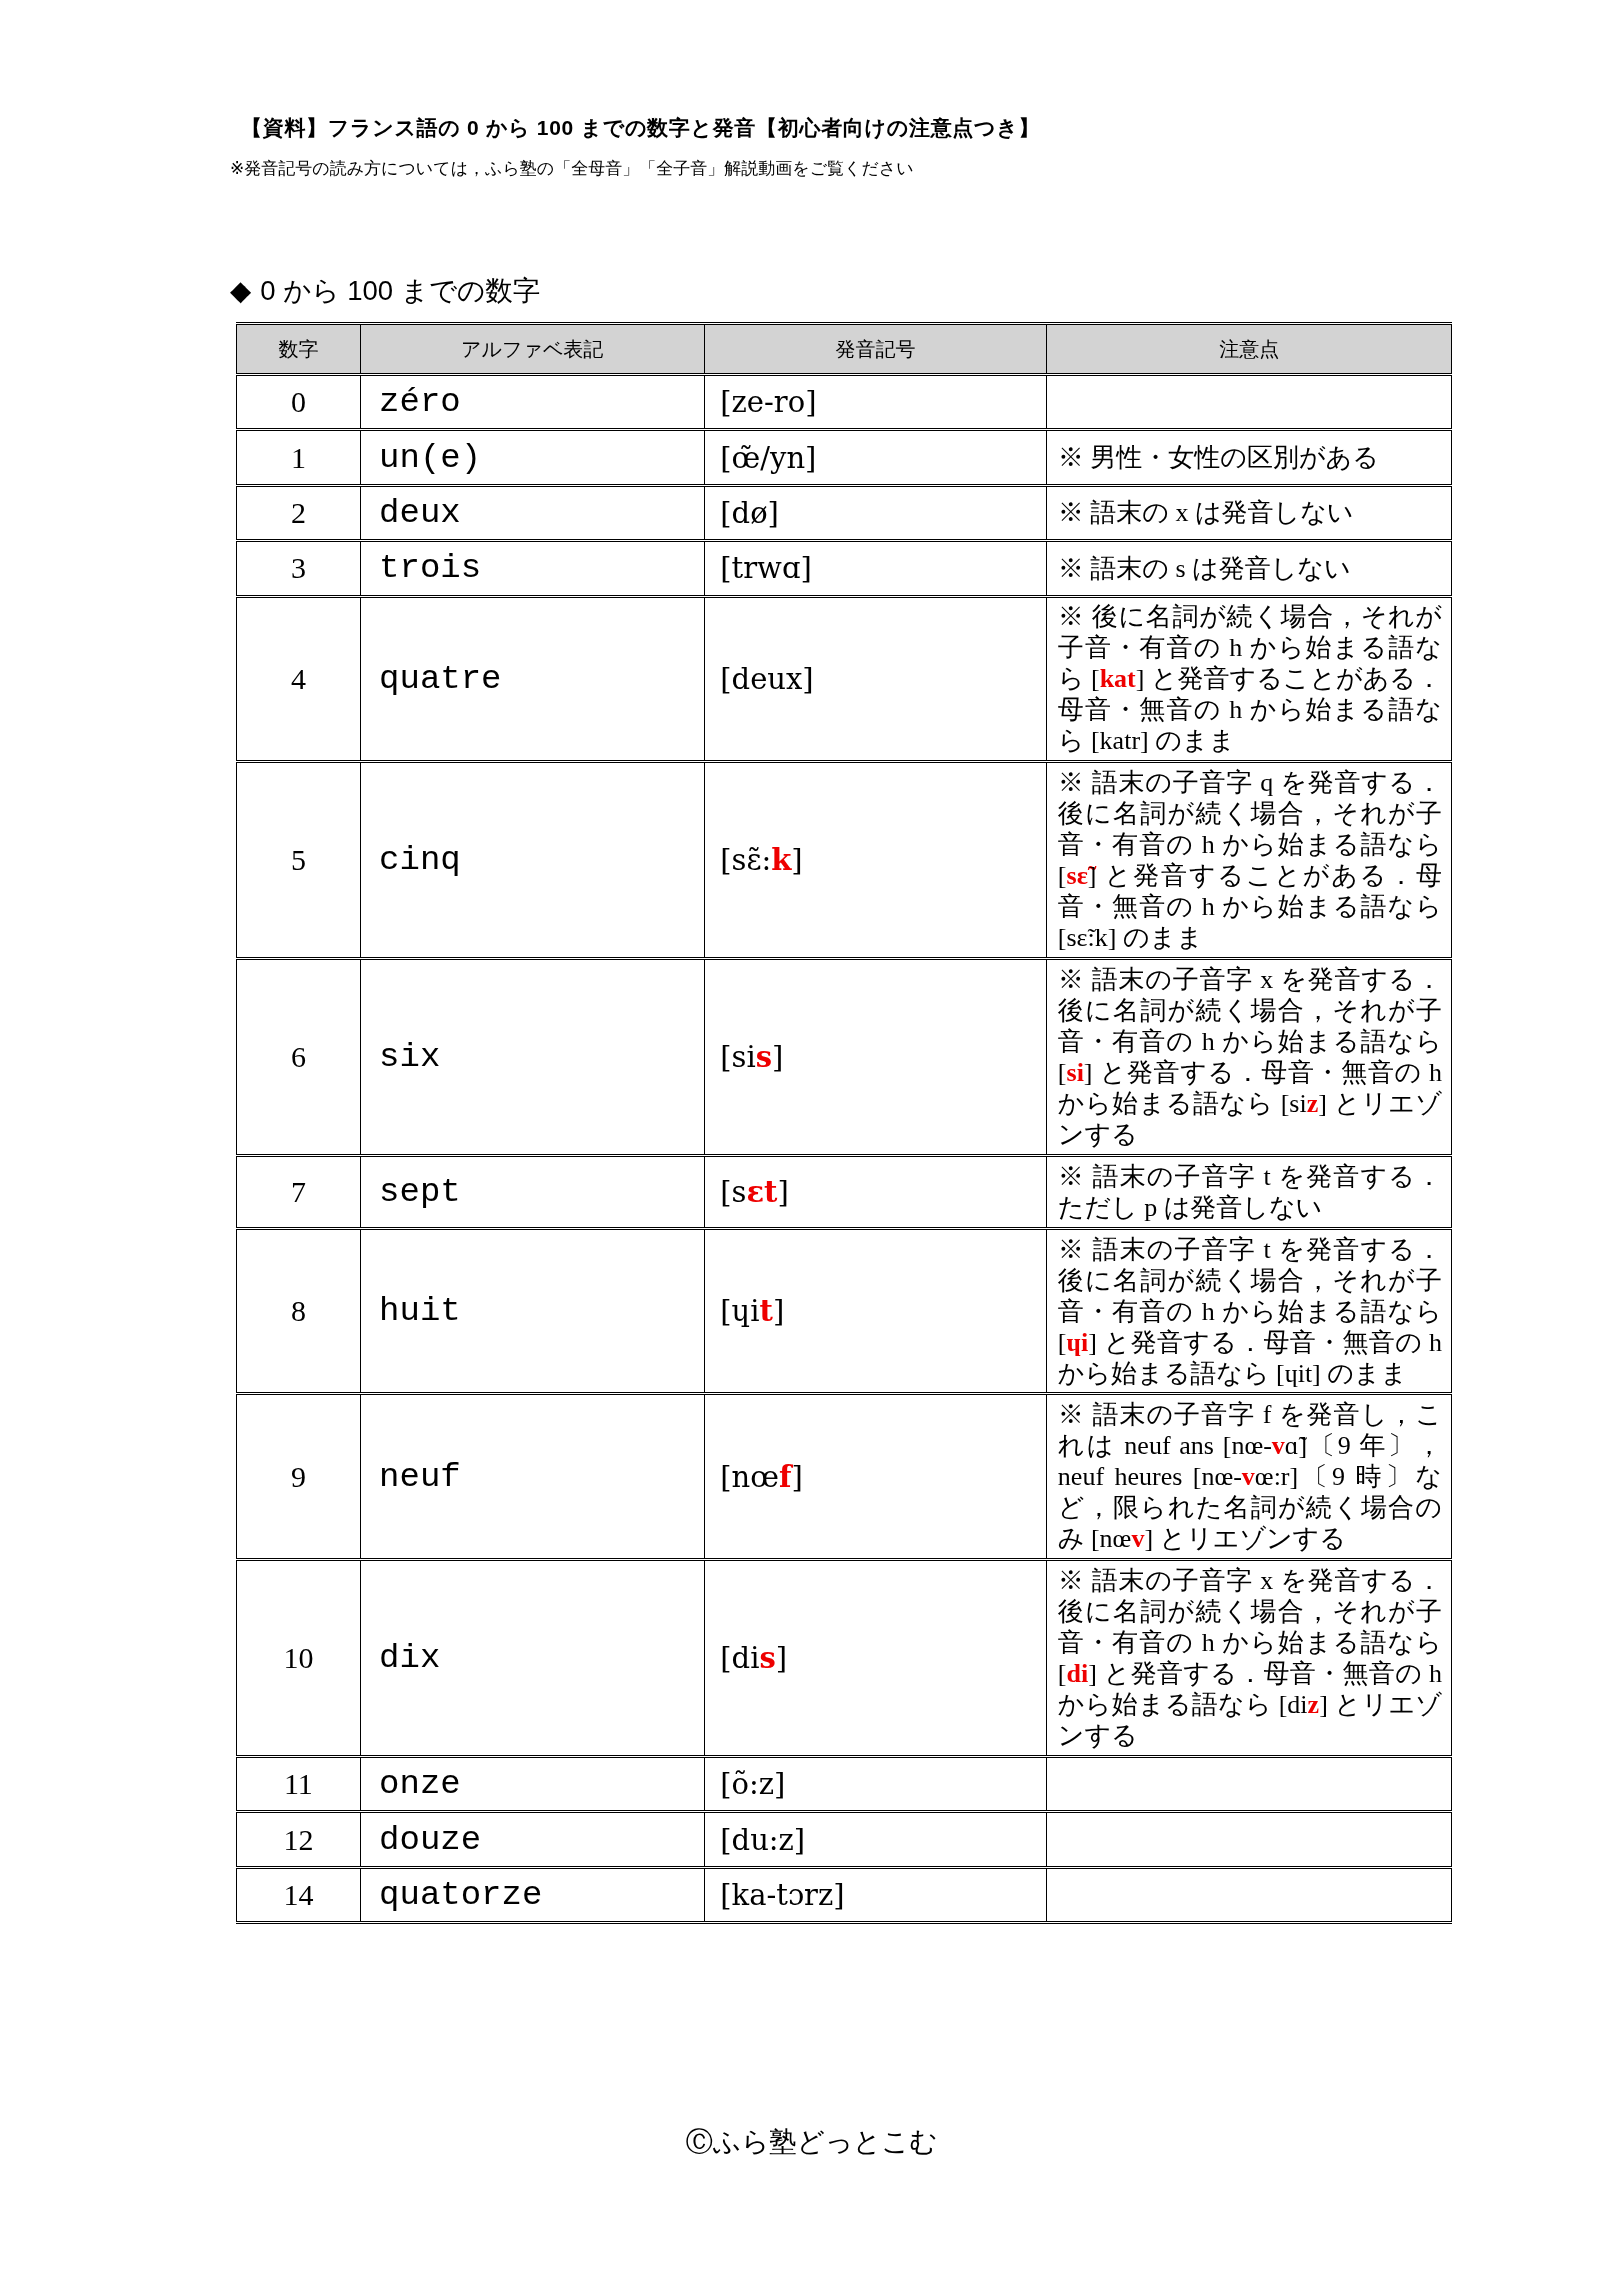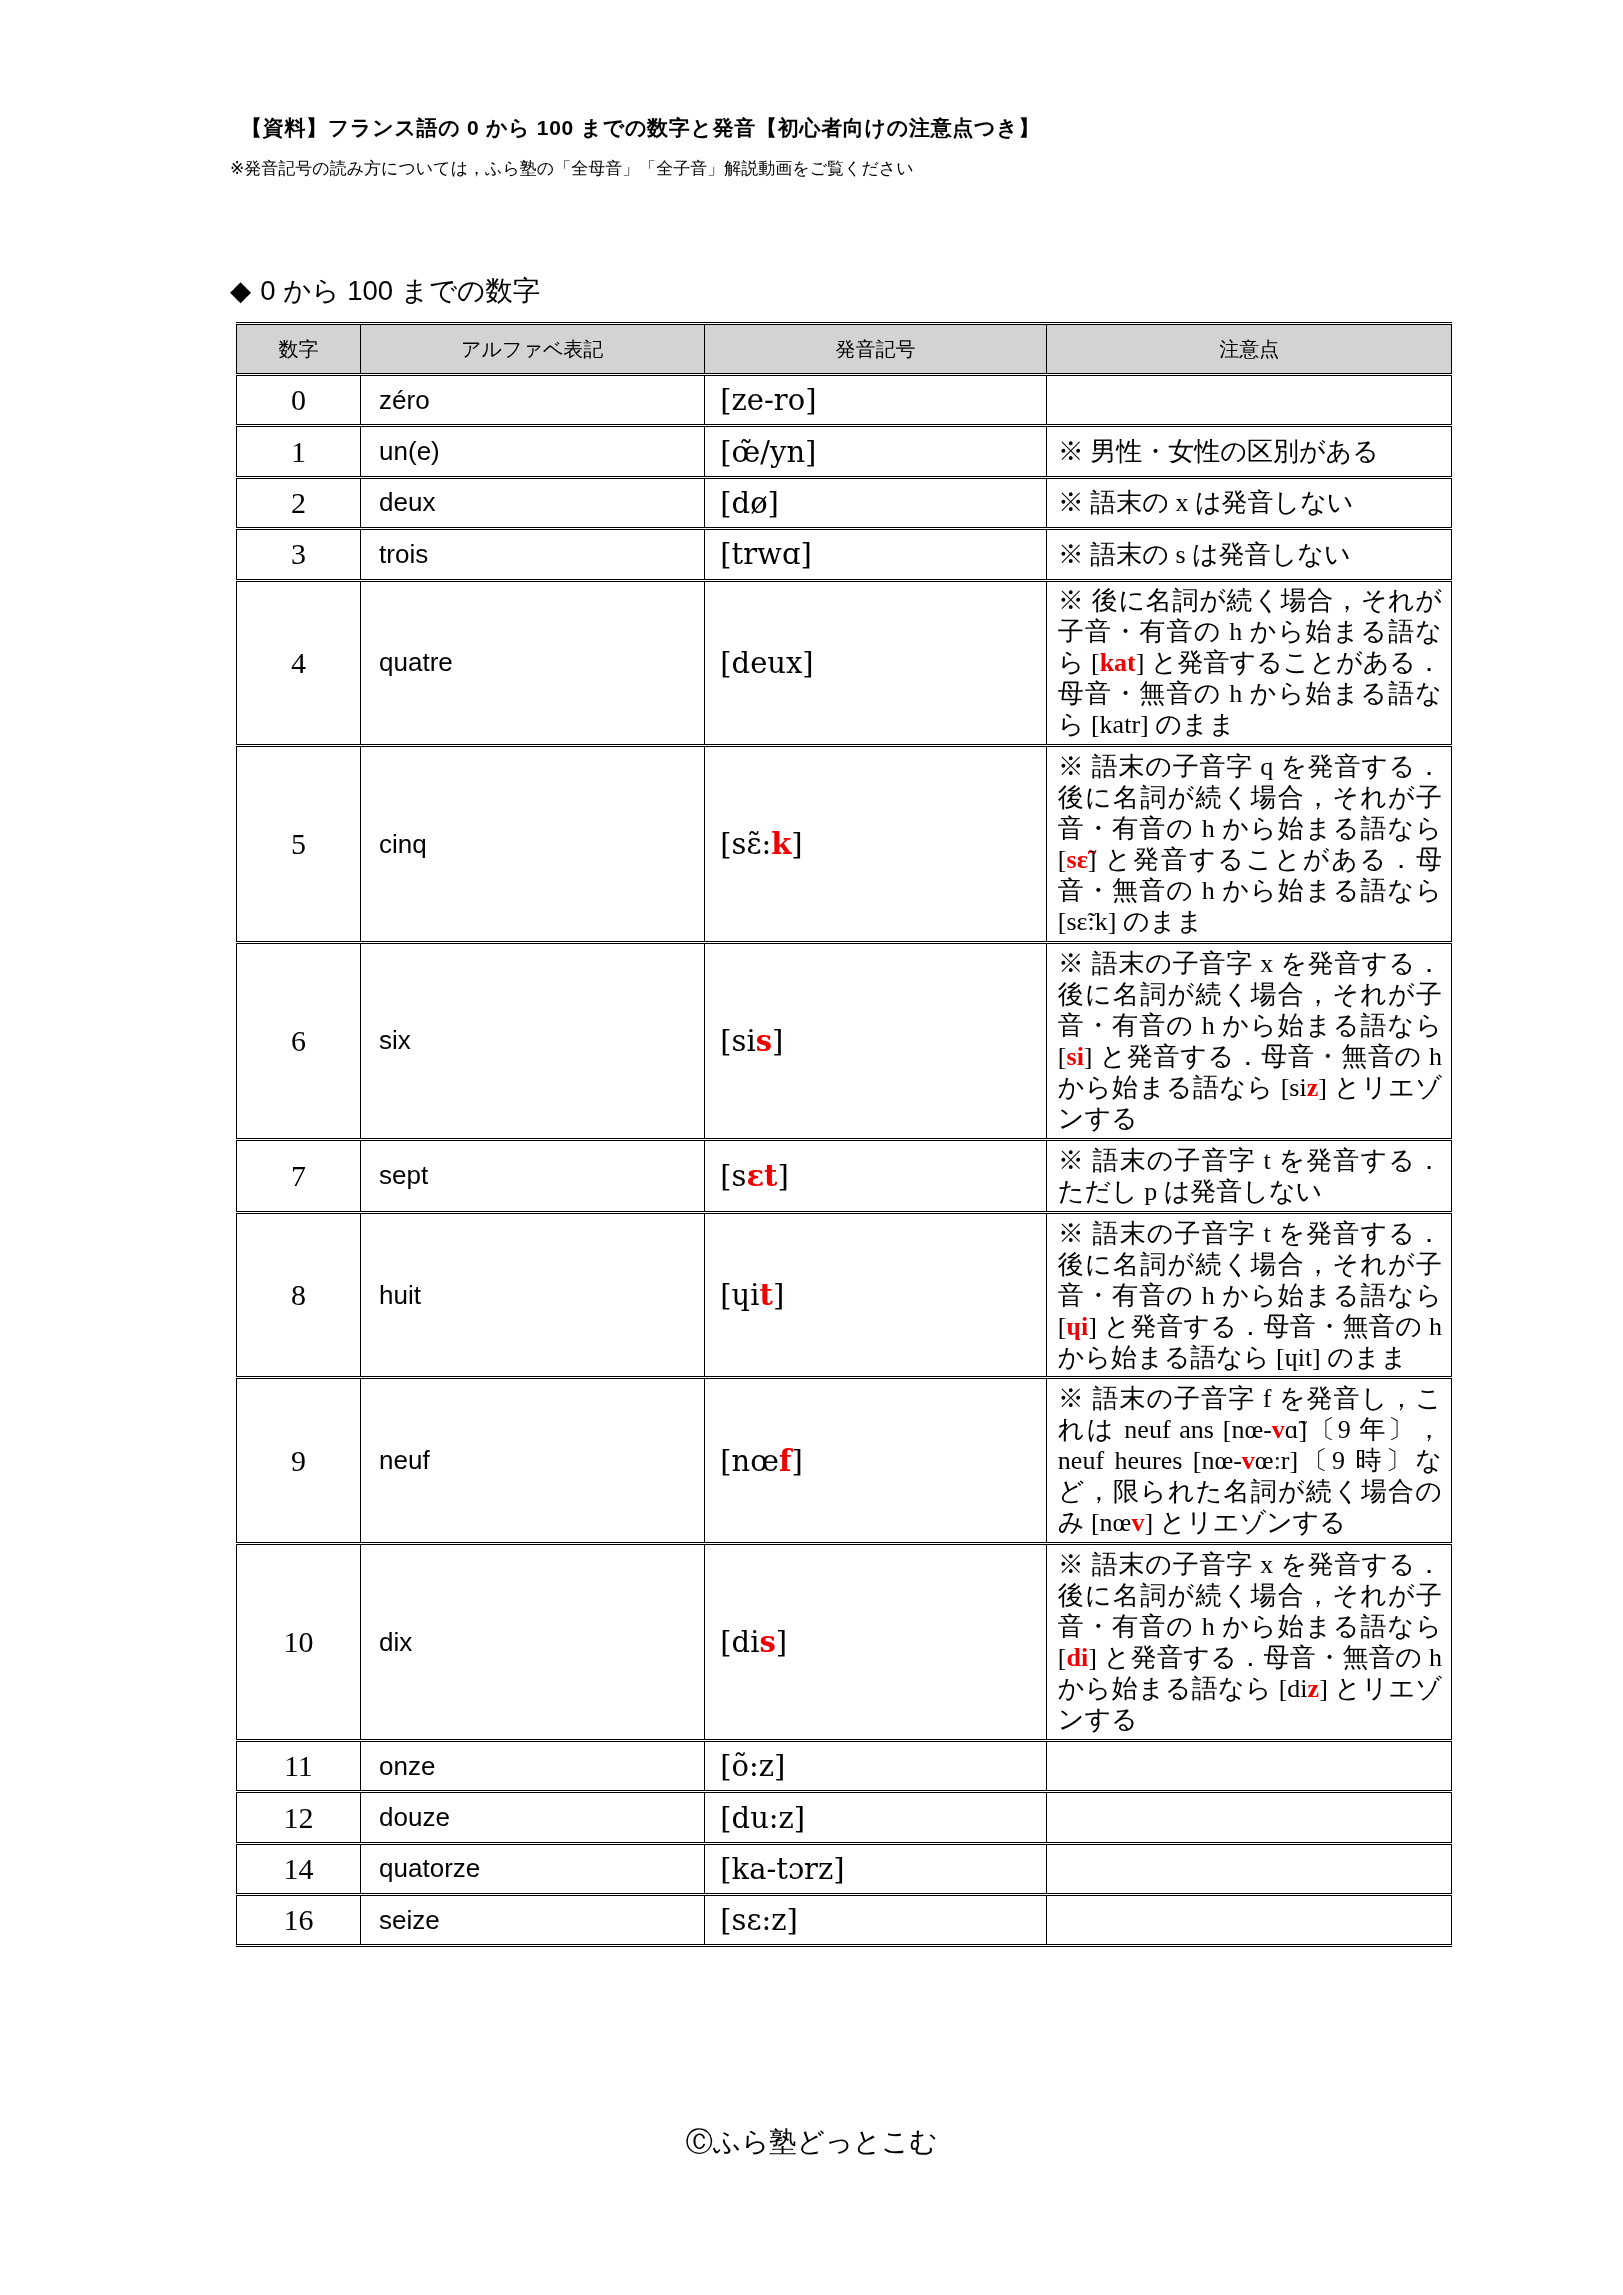--- a/index.html
+++ b/index.html
@@ -64,22 +64,22 @@
   .col-word{width:335px;}
   .col-ipa{width:334px;}
   .col-note{width:396px;}
   td.c-num{
     font-family:var(--serif);
     font-size:30px;
     text-align:center;
     padding:7.2px 3.9px;
   }
   td.c-word{
-    font-family:Liberation Sans, sans-serif;
-    font-size:26px;
+    font-family:Liberation Mono, monospace;
+    font-size:34px;
     text-align:left;
     padding:7.2px 3.9px 7.2px 18.3px;
   }
   td.c-ipa{
     font-family:var(--ipa);
     font-size:29px;
     text-align:left;
     padding:7.2px 3.9px 7.2px 15.7px;
   }
   td.c-note{
@@ -198,24 +198,18 @@
     <td class="c-word">douze</td>
     <td class="c-ipa"><span>[du:z]</span></td>
     <td class="c-note"></td>
   </tr>
         <tr>
     <td class="c-num">14</td>
     <td class="c-word">quatorze</td>
     <td class="c-ipa"><span>[ka-tɔrz]</span></td>
     <td class="c-note"></td>
   </tr>
-        <tr>
-    <td class="c-num">16</td>
-    <td class="c-word">seize</td>
-    <td class="c-ipa"><span>[sɛ:z]</span></td>
-    <td class="c-note"></td>
-  </tr>
       </tbody>
   </table>
 
   <div class="footer">Ⓒふら塾どっとこむ</div>
 </div>
 
 
 </body></html>

